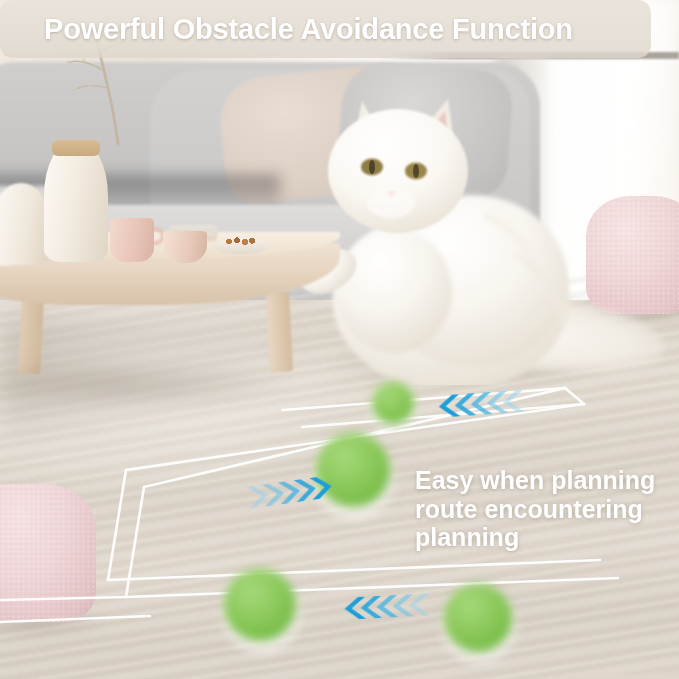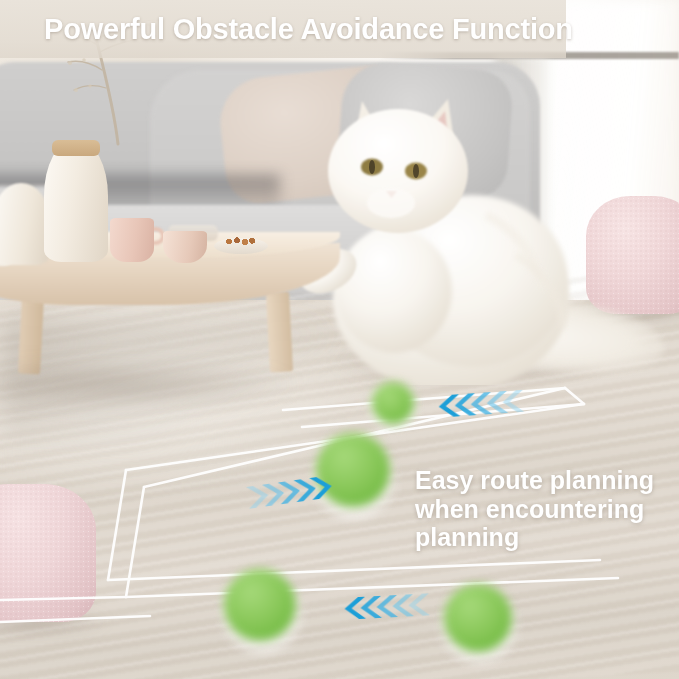--- a/index.html
+++ b/index.html
@@ -234,23 +234,23 @@
     filter:blur(5px);
   }
   .ball-rim {
     position:absolute; border-radius:50%;
     background:radial-gradient(circle at 50% 62%, rgba(255,255,255,.92) 0%, rgba(248,246,242,.55) 48%, rgba(240,236,230,0) 72%);
     filter:blur(4px);
   }
 
   
   .header {
-    position:absolute; left:0; top:0; width:566px; height:58px;
+    position:absolute; left:0; top:0; width:651px; height:58px;
     background:linear-gradient(180deg, rgba(233,227,218,.96) 0%, rgba(228,221,211,.93) 70%, rgba(222,214,203,.80) 100%);
-    display:flex; align-items:center;
+    display:flex; align-items:center;border-radius:13px;
   }
   .header-title {
     color:#ffffff; font-weight:bold; font-size:29px; letter-spacing:-.2px;
     padding-left:44px; white-space:nowrap;
     text-shadow:0 1px 3px rgba(130,118,104,.45);
   }
 
   
   .caption {
     position:absolute; left:415px; top:466px; width:258px;
@@ -446,22 +446,22 @@
         <path d="M18 0 L4 11 L18 22 L25 22 L11 11 L25 0 Z" fill="#1f9fd8" opacity="1"></path>
         <path d="M34 0 L20 11 L34 22 L41 22 L27 11 L41 0 Z" fill="#29a6dd" opacity=".9"></path>
         <path d="M50 0 L36 11 L50 22 L57 22 L43 11 L57 0 Z" fill="#46b4e3" opacity=".78"></path>
         <path d="M66 0 L52 11 L66 22 L73 22 L59 11 L73 0 Z" fill="#6ac4ea" opacity=".6"></path>
         <path d="M82 0 L68 11 L82 22 L89 22 L75 11 L89 0 Z" fill="#8fd2ee" opacity=".45"></path>
       </g>
     </svg>
   </div>
 
   <div class="caption">
-    <div>Easy route planning</div>
-    <div>when encountering</div>
+    <div>Easy when planning</div>
+    <div>route encountering</div>
     <div>planning</div>
   </div>
 
   <div class="header">
     <div class="header-title">Powerful Obstacle Avoidance Function</div>
   </div>
 
 </div>
 
 </body></html>

